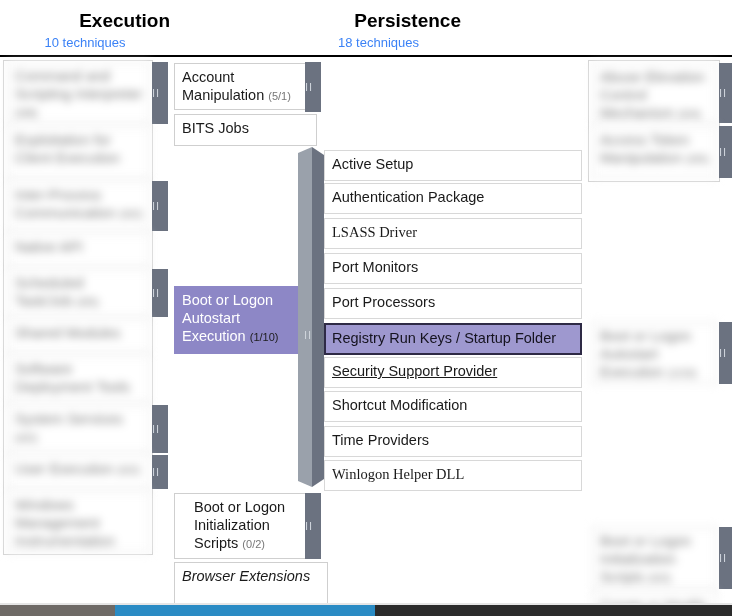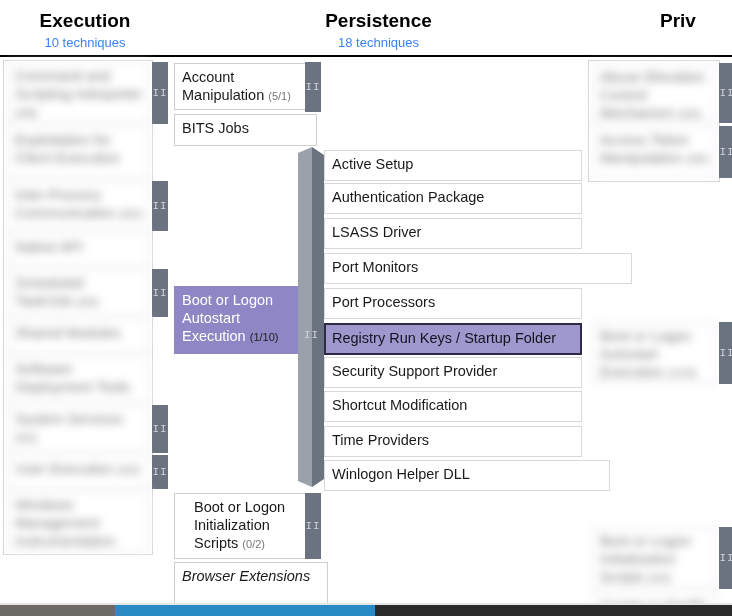--- a/index.html
+++ b/index.html
@@ -29,20 +29,21 @@
     top: 0;
     text-align: center;
     color: #000000;
   }
   .col-header .title {
     font-size: 19px;
     font-weight: bold;
     line-height: 22px;
     padding-top: 10px;
     white-space: nowrap;
+    text-align: right;
   }
   .col-header .subtitle {
     font-size: 13px;
     line-height: 16px;
     padding-top: 3px;
     white-space: nowrap;
     color: #3b82f6;
   }
   .header-rule {
     position: absolute;
@@ -106,22 +107,22 @@
   }
 
   
   .handle {
     position: absolute;
     background: #6b7280;
     box-sizing: border-box;
     color: #d8dce3;
     font-size: 10px;
     letter-spacing: 1px;
-    text-align: center;
-    font-family: Liberation Mono, monospace;
+    text-align: left;
+    font-family: Liberation Sans, sans-serif;
   }
   .handle .grip {
     position: absolute;
     left: 0;
     right: 0;
     top: 50%;
     transform: translateY(-50%);
     font-size: 11px;
     line-height: 11px;
     color: #cfd4db;
@@ -295,42 +296,42 @@
   <div class="handle" style="left:304px; top:320px; width:14px; height:30px; background:transparent;">
     <span class="grip">II</span>
   </div>
 
   <div class="cell sub" style="left:324px; top:150px; width:258px; height:31px;">
     <span>Active Setup</span>
   </div>
   <div class="cell sub" style="left:324px; top:183px; width:258px; height:31px;">
     <span>Authentication Package</span>
   </div>
-  <div class="cell sub" style="left:324px; top:218px; width:258px; height:31px;">
+  <div class="cell sub" style="left:324px; top:218px; width:258px; height:31px;font-family:Liberation Serif, serif;">
     <span>LSASS Driver</span>
   </div>
-  <div class="cell sub" style="left:324px; top:253px; width:308px; height:31px;">
+  <div class="cell sub" style="left:324px; top:253px; width:258px; height:31px;">
     <span>Port Monitors</span>
   </div>
   <div class="cell sub" style="left:324px; top:288px; width:258px; height:31px;">
     <span>Port Processors</span>
   </div>
   <div class="cell highlight" style="left:324px; top:323px; width:258px; height:32px;">
     <span>Registry Run Keys / Startup Folder</span>
   </div>
-  <div class="cell sub" style="left:324px; top:357px; width:258px; height:31px;">
+  <div class="cell sub" style="left:324px; top:357px; width:258px; height:31px;text-decoration:underline;">
     <span>Security Support Provider</span>
   </div>
   <div class="cell sub" style="left:324px; top:426px; width:258px; height:31px;">
     <span>Time Providers</span>
   </div>
   <div class="cell sub" style="left:324px; top:391px; width:258px; height:31px;">
     <span>Shortcut Modification</span>
   </div>
-  <div class="cell sub" style="left:324px; top:460px; width:286px; height:31px;">
+  <div class="cell sub" style="left:324px; top:460px; width:258px; height:31px;font-family:Liberation Serif, serif;">
     <span>Winlogon Helper DLL</span>
   </div>
 
   <div class="col-box" style="left:588px; top:60px; width:132px; height:122px;"></div>
 
   <div class="cell blurred" style="left:592px; top:63px; width:125px; height:60px;">
     <span>Abuse Elevation Control Mechanism</span>
     <span class="count">(0/4)</span>
   </div>
   <div class="handle" style="left:719px; top:63px; width:16px; height:60px;">

